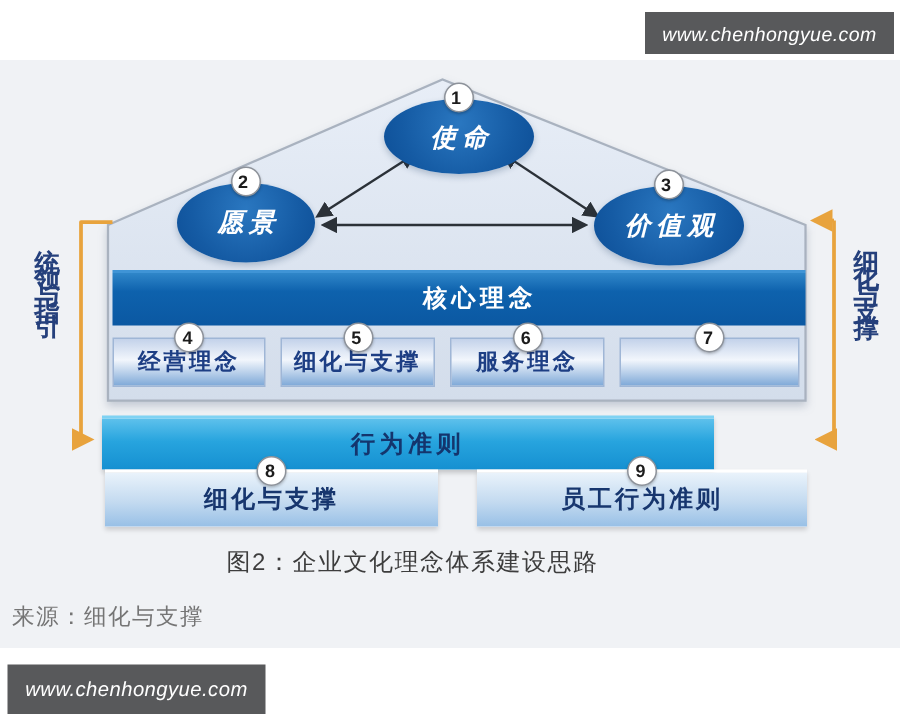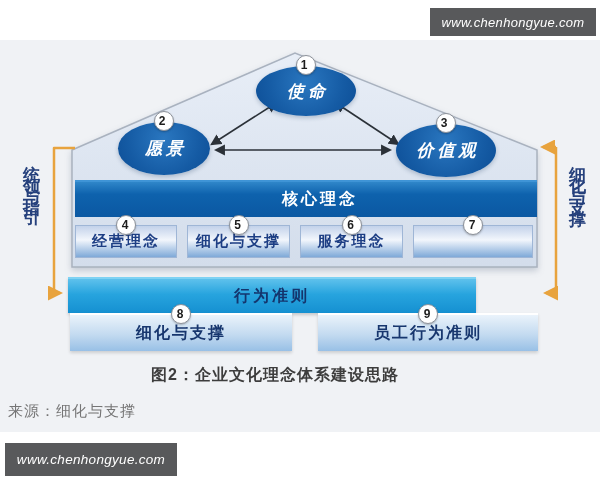--- a/index.html
+++ b/index.html
@@ -79,21 +79,21 @@
 
   .side-label {
     position: absolute; writing-mode: vertical-rl; text-orientation: upright;
     color: #25407c; font-weight: bold; font-size: 17px; letter-spacing: 11px;
     top: 112px; height: 185px; display: flex; align-items: center;
   }
   .side-left  { left: 20px; }
   .side-right { left: 566px; }
 
   .caption { position: absolute; left: 0; top: 325px; width: 550px;
-             text-align: center; color: #3d3d3d; font-weight: bold;
+             text-align: center; color: #3d3d3d; font-weight: normal;
              font-size: 16px; letter-spacing: 1px; }
   .source  { position: absolute; left: 8px; top: 362px;
              color: #757575; font-size: 15px; letter-spacing: 1px; }
 </style>
 </head>
 <body>
 
 <div class="stage">
 
   <div class="wm wm-top">www.chenhongyue.com</div>

